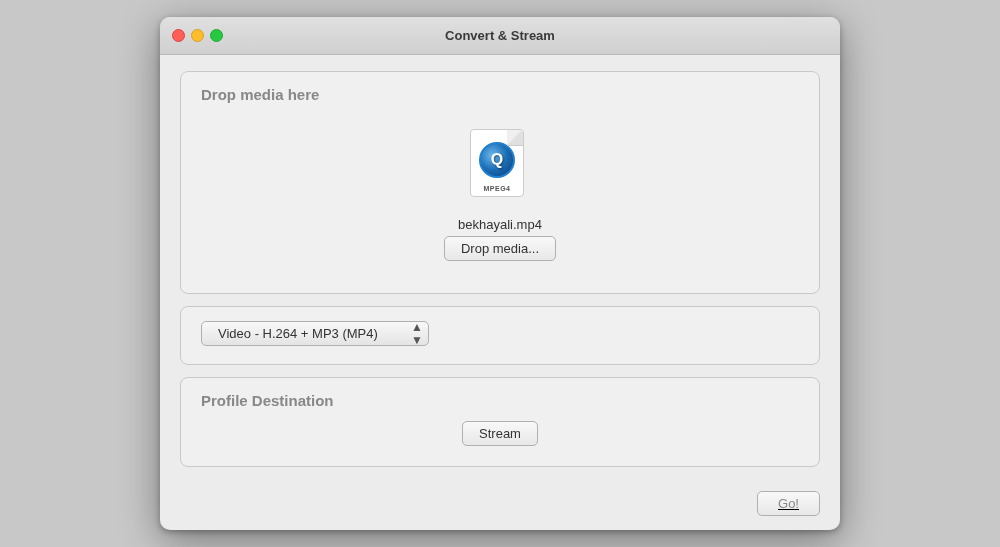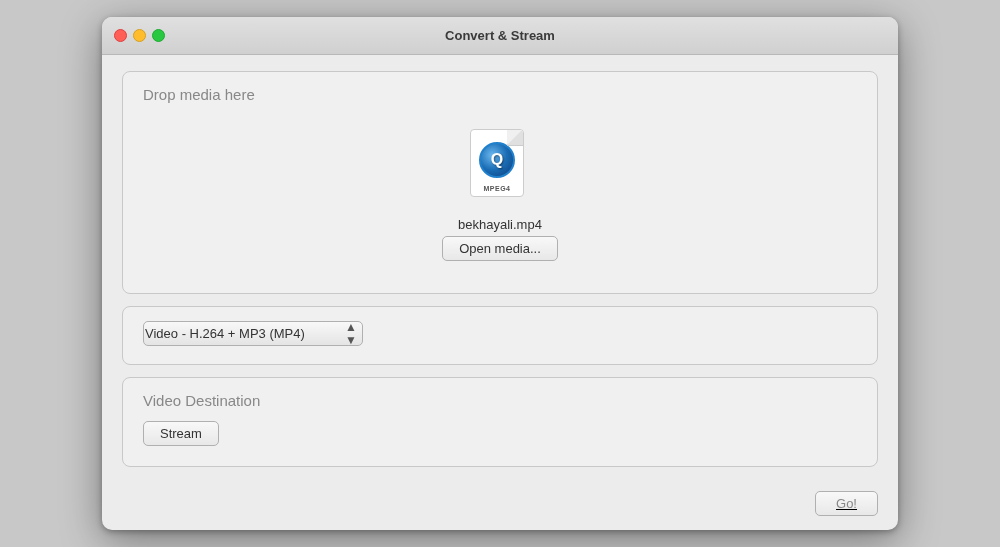--- a/index.html
+++ b/index.html
@@ -8,21 +8,21 @@
       background: #c8c8c8;
       display: flex;
       align-items: center;
       justify-content: center;
       width: 1000px;
       height: 547px;
       font-family: -apple-system, "Helvetica Neue", Arial, sans-serif;
     }
 
     .window {
-      width: 796px;
+      width: 680px;
       background: #ececec;
       border-radius: 10px;
       box-shadow: 0 10px 40px rgba(0,0,0,0.4), 0 2px 6px rgba(0,0,0,0.3);
       overflow: hidden;
     }
 
     .title-bar {
       background: linear-gradient(to bottom, #e0e0e0, #d0d0d0);
       height: 38px;
       display: flex;
@@ -66,21 +66,21 @@
 
     .section {
       background: #f0f0f0;
       border: 1px solid #c8c8c8;
       border-radius: 8px;
       padding: 14px 20px 18px 20px;
     }
 
     .section-title {
       font-size: 15px;
-      font-weight: 400;
+      font-weight: 700;
       color: #888;
       margin-bottom: 12px;
     }
 
     .drop-area {
       min-height: 160px;
       display: flex;
       flex-direction: column;
       align-items: center;
       justify-content: center;
@@ -192,21 +192,21 @@
       display: flex;
       align-items: center;
     }
 
     .profile-select {
       appearance: none;
       -webkit-appearance: none;
       background: linear-gradient(to bottom, #f8f8f8, #e4e4e4);
       border: 1px solid #b0b0b0;
       border-radius: 5px;
-      padding: 4px 30px 4px 1px;
+      padding: 4px 30px 4px 16px;
       font-size: 13px;
       color: #333;
       cursor: pointer;
       min-width: 220px;
     }
 
     .select-arrow {
       position: absolute;
       right: 6px;
       pointer-events: none;
@@ -218,21 +218,21 @@
       gap: 1px;
     }
 
     .destination-section {
       min-height: 90px;
     }
 
     .destination-buttons {
       display: flex;
       gap: 12px;
-      justify-content: flex-start;
+      justify-content: center;
     }
 
     .bottom-bar {
       display: flex;
       justify-content: flex-end;
       padding: 8px 20px 14px 20px;
       text-decoration: underline;
     }
 
     .btn-go {
@@ -269,21 +269,21 @@
             <div class="file-icon-body">
               <div class="file-icon-fold"></div>
               <div class="file-icon-logo">
                 <span class="file-icon-q">Q</span>
               </div>
               <span class="file-icon-label">MPEG4</span>
             </div>
           </div>
         </div>
         <span class="filename">bekhayali.mp4</span>
-        <button class="btn">Open media...</button>
+        <button class="btn">Drop media...</button>
       </div>
     </div>
 
     <div class="section">
       <div class="profile-row">
         <div class="profile-select-wrapper">
           <select class="profile-select">
             <option>Video - H.264 + MP3 (MP4)</option>
             <option>Audio - MP3</option>
             <option>Video - MPEG2 + MP3 (TS)</option>
@@ -291,21 +291,21 @@
           </select>
           <div class="select-arrow">
             <span>▲</span>
             <span>▼</span>
           </div>
         </div>
       </div>
     </div>
 
     <div class="section destination-section">
-      <div class="section-title">Video Destination</div>
+      <div class="section-title">Profile Destination</div>
       <div class="destination-buttons">
         <button class="btn">Stream</button>
       </div>
     </div>
 
   </div>
 
   <div class="bottom-bar">
     <button class="btn-go">Go!</button>
   </div>

